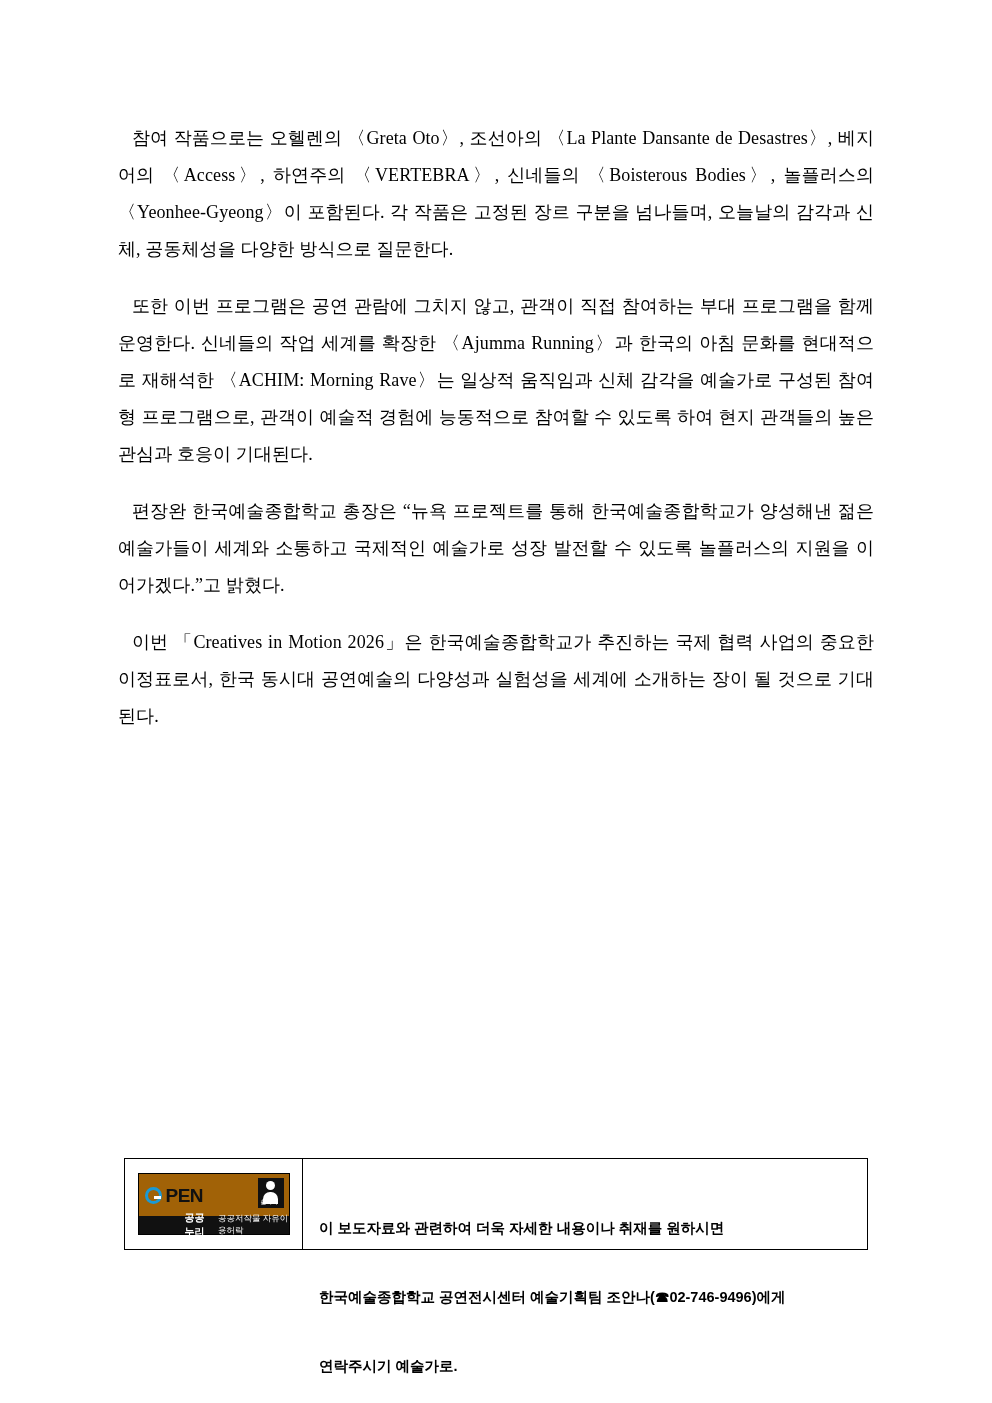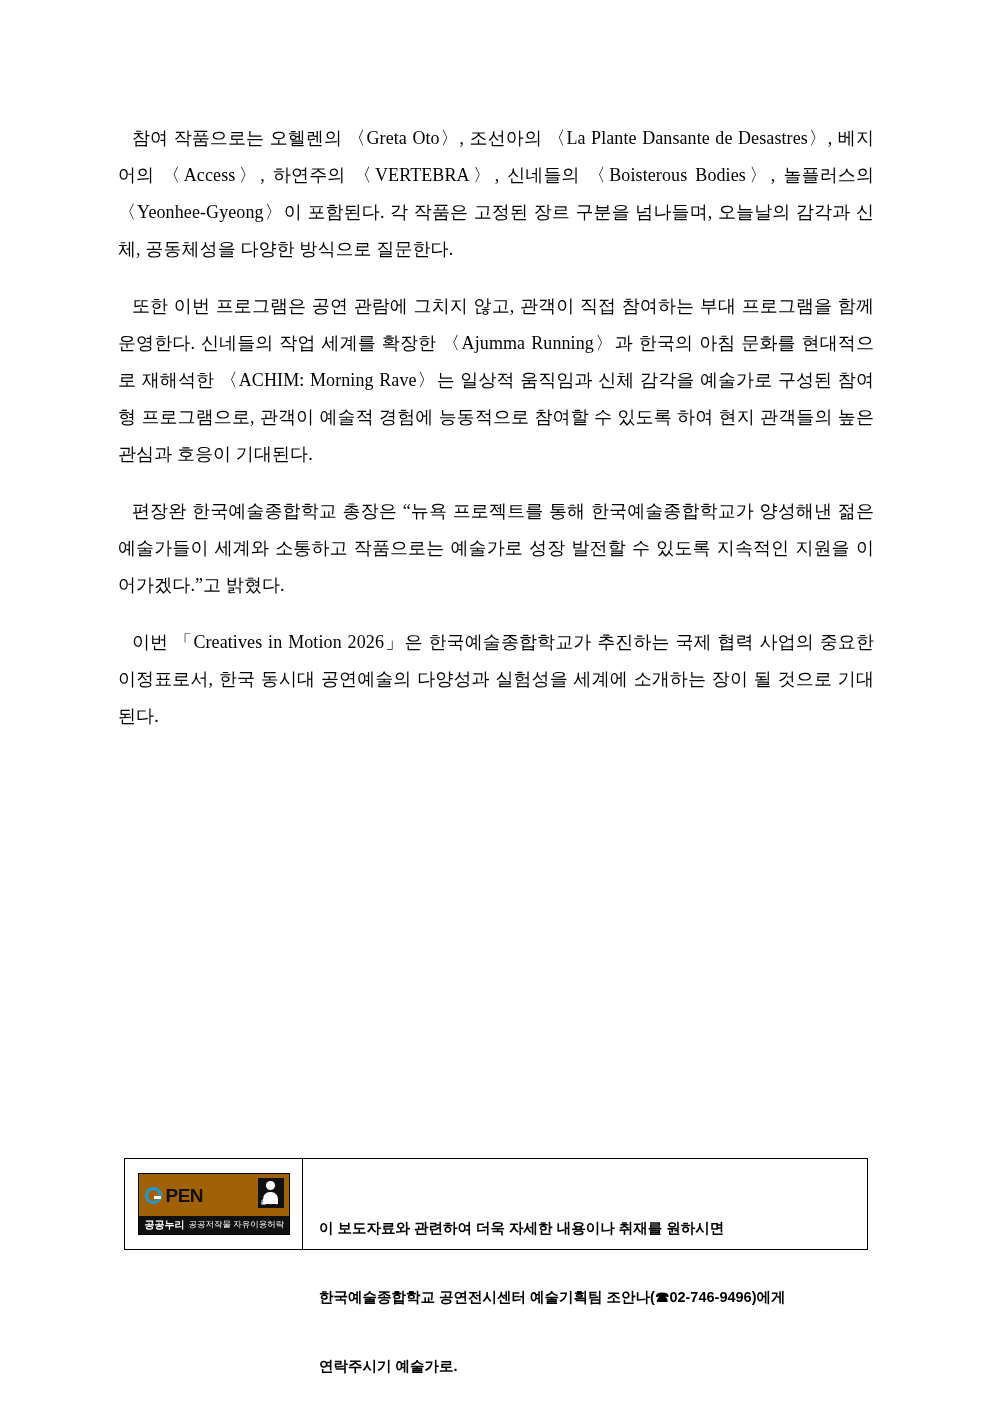--- a/index.html
+++ b/index.html
@@ -133,21 +133,21 @@
   .open-logo-bottom {
     background: #111;
     color: #fff;
     height: 18px;
     display: flex;
     align-items: center;
     gap: 4px;
     padding-left: 6px;
     font-family: "Liberation Sans", sans-serif;
   }
-  .kogl-b1 { font-size: 10px; font-weight: bold; }
+  .kogl-b1 { font-size: 10px; font-weight: bold; margin-left: 40px; }
   .kogl-b2 { font-size: 8.5px; }
   .footer-text-cell {
     flex: 1;
     padding: 11px 0 0 16px;
     box-sizing: border-box;
     font-family: "Liberation Sans", sans-serif;
     font-size: 14.5px;
     font-weight: bold;
     line-height: 22px;
     color: #000;
@@ -163,21 +163,21 @@
     letter-spacing: -0.3px;
   }
 </style>
 </head>
 <body>
 
 <div class="page">
   <div class="body-text">
     <p class="para">참여 작품으로는 오헬렌의 〈Greta Oto〉, 조선아의 〈La Plante Dansante de Desastres〉, 베지어의 〈Access〉, 하연주의 〈VERTEBRA〉, 신네들의 〈Boisterous Bodies〉, 놀플러스의 〈Yeonhee-Gyeong〉이 포함된다. 각 작품은 고정된 장르 구분을 넘나들며, 오늘날의 감각과 신체, 공동체성을 다양한 방식으로 질문한다.</p>
     <p class="para">또한 이번 프로그램은 공연 관람에 그치지 않고, 관객이 직접 참여하는 부대 프로그램을 함께 운영한다. 신네들의 작업 세계를 확장한 〈Ajumma Running〉과 한국의 아침 문화를 현대적으로 재해석한 〈ACHIM: Morning Rave〉는 일상적 움직임과 신체 감각을 예술가로 구성된 참여형 프로그램으로, 관객이 예술적 경험에 능동적으로 참여할 수 있도록 하여 현지 관객들의 높은 관심과 호응이 기대된다.</p>
-    <p class="para">편장완 한국예술종합학교 총장은 “뉴욕 프로젝트를 통해 한국예술종합학교가 양성해낸 젊은 예술가들이 세계와 소통하고 작품으로는 예술가로 성장 발전할 수 있도록 지속적인 지원을 이어가겠다.”고 밝혔다.</p>
+    <p class="para">편장완 한국예술종합학교 총장은 “뉴욕 프로젝트를 통해 한국예술종합학교가 양성해낸 젊은 예술가들이 세계와 소통하고 국제적인 예술가로 성장 발전할 수 있도록 놀플러스의 지원을 이어가겠다.”고 밝혔다.</p>
     <p class="para">이번 「Creatives in Motion 2026」은 한국예술종합학교가 추진하는 국제 협력 사업의 중요한 이정표로서, 한국 동시대 공연예술의 다양성과 실험성을 세계에 소개하는 장이 될 것으로 기대된다.</p>
   </div>
 </div>
 
 <div class="footer-box">
   <div class="footer-logo-cell">
     <div class="open-logo">
       <div class="open-logo-top">
         <span class="open-mark">
             <span class="open-c"></span>

